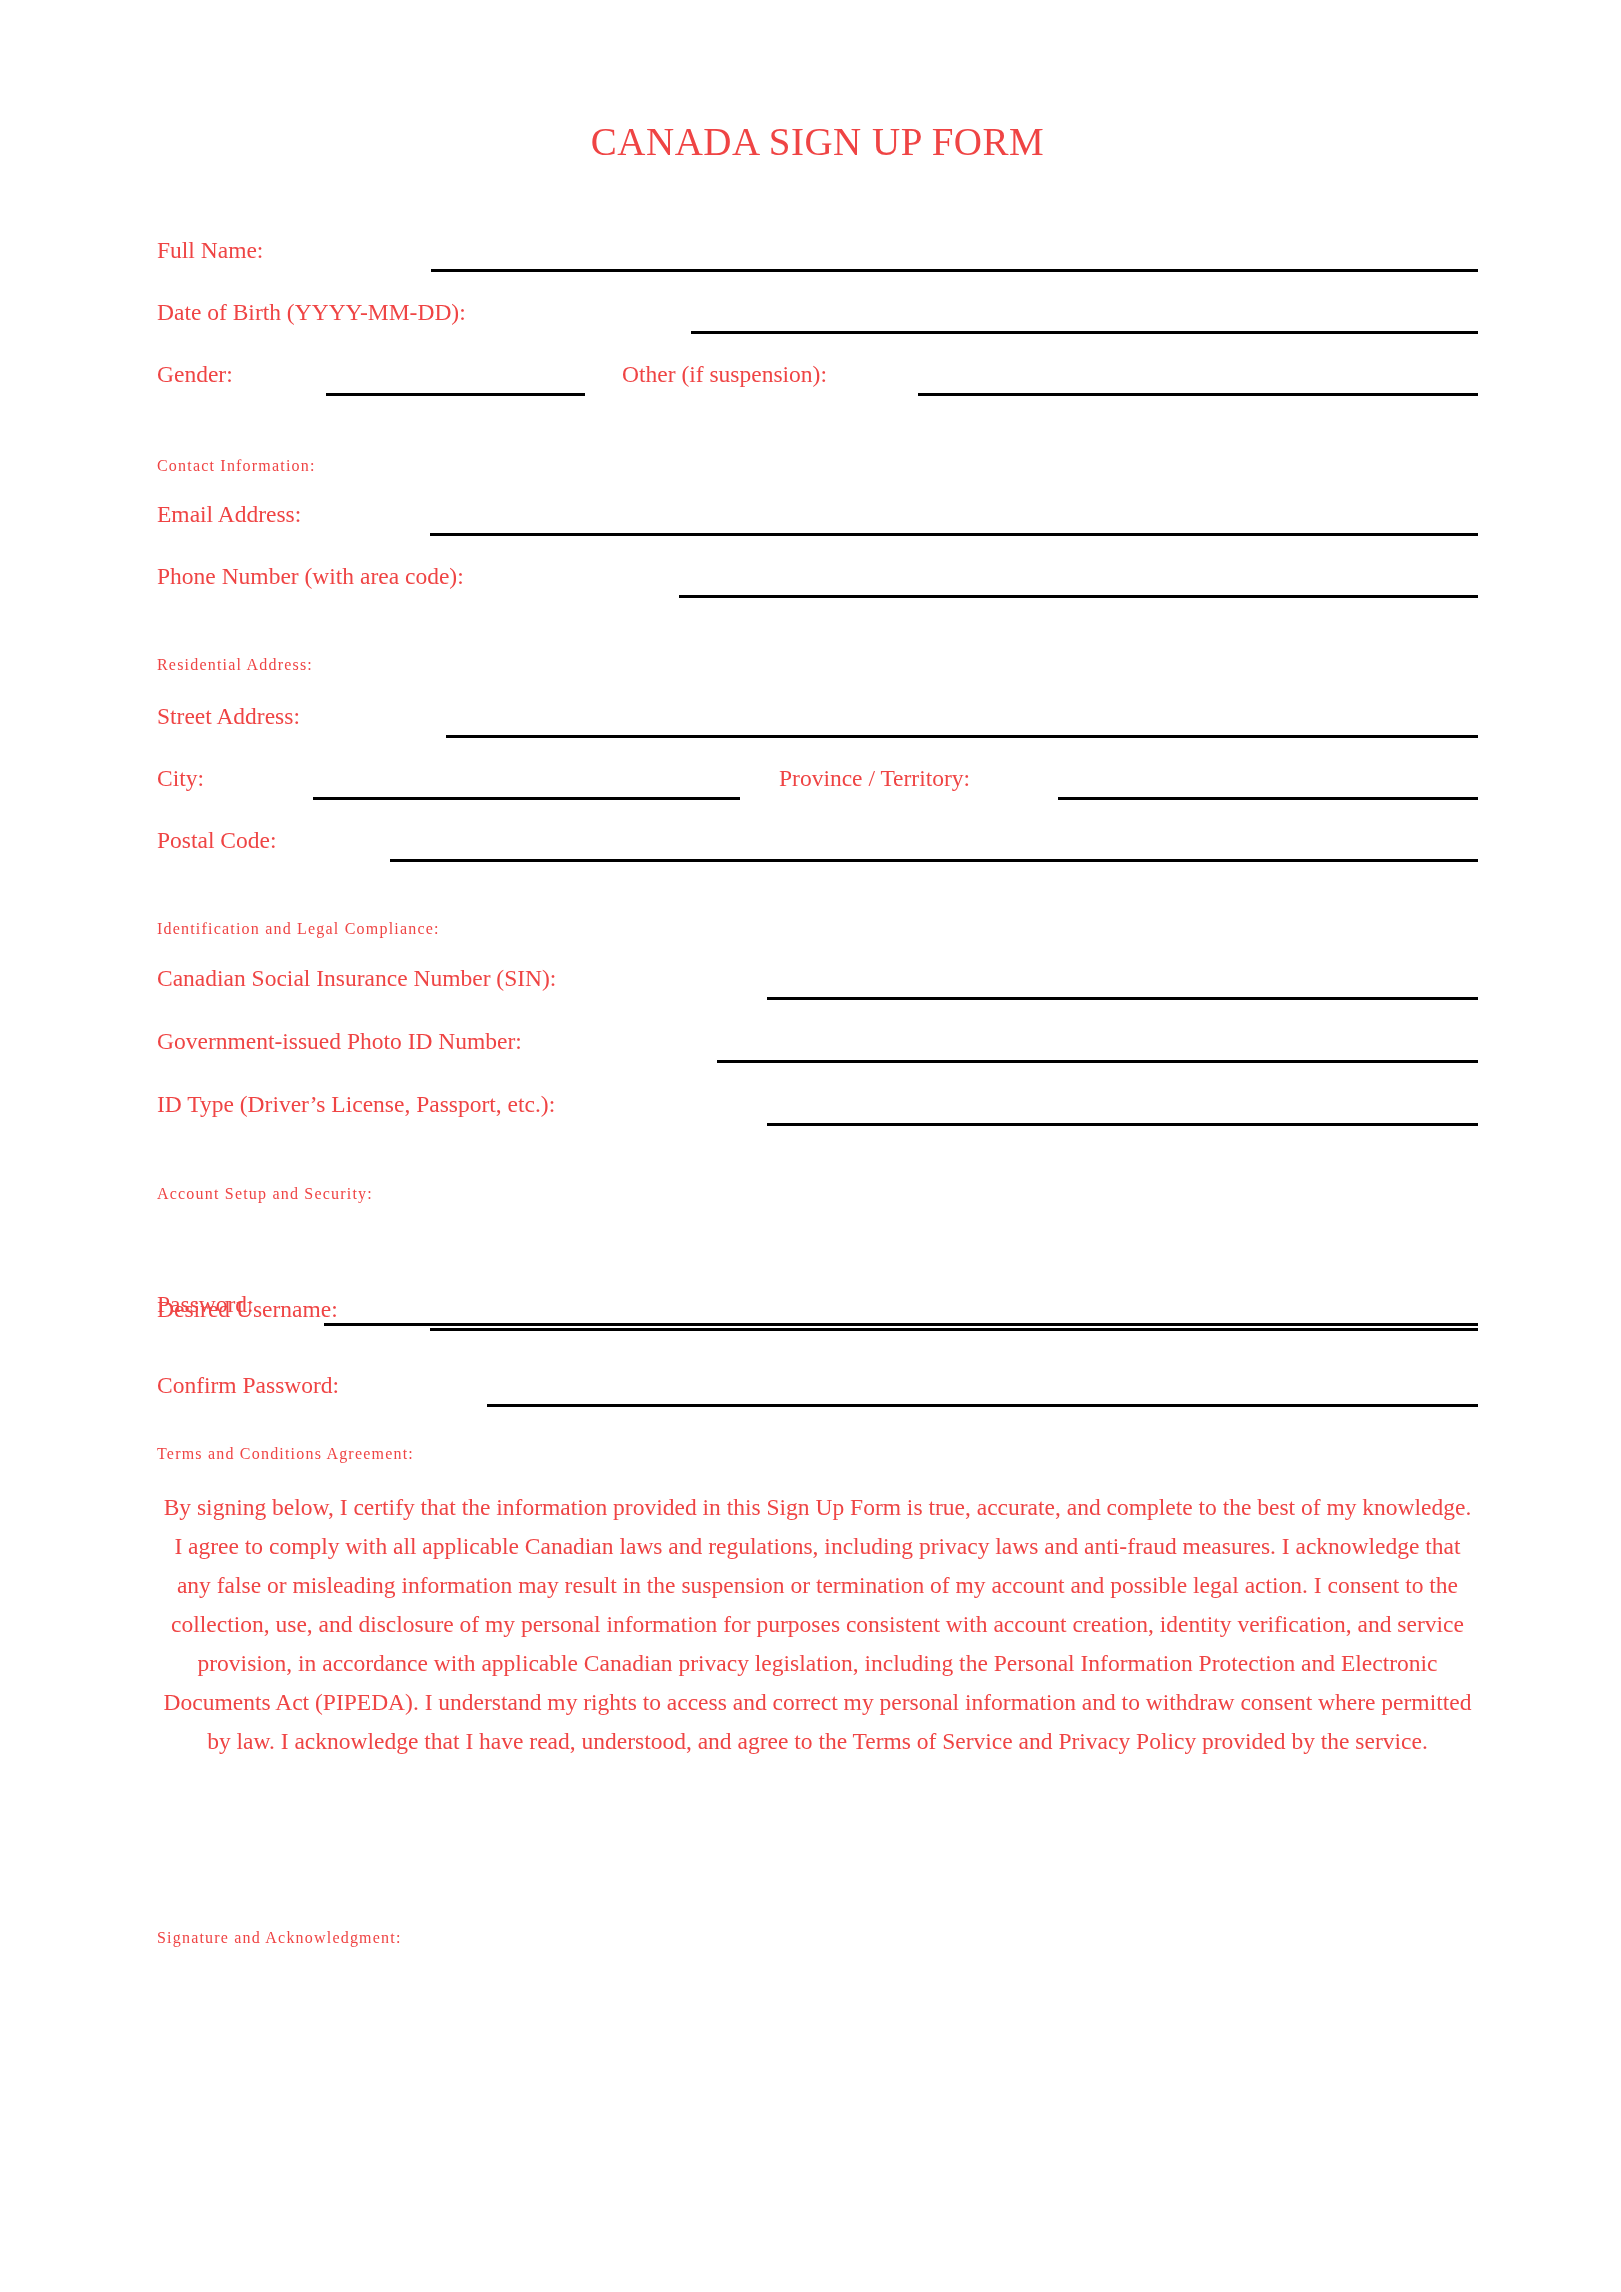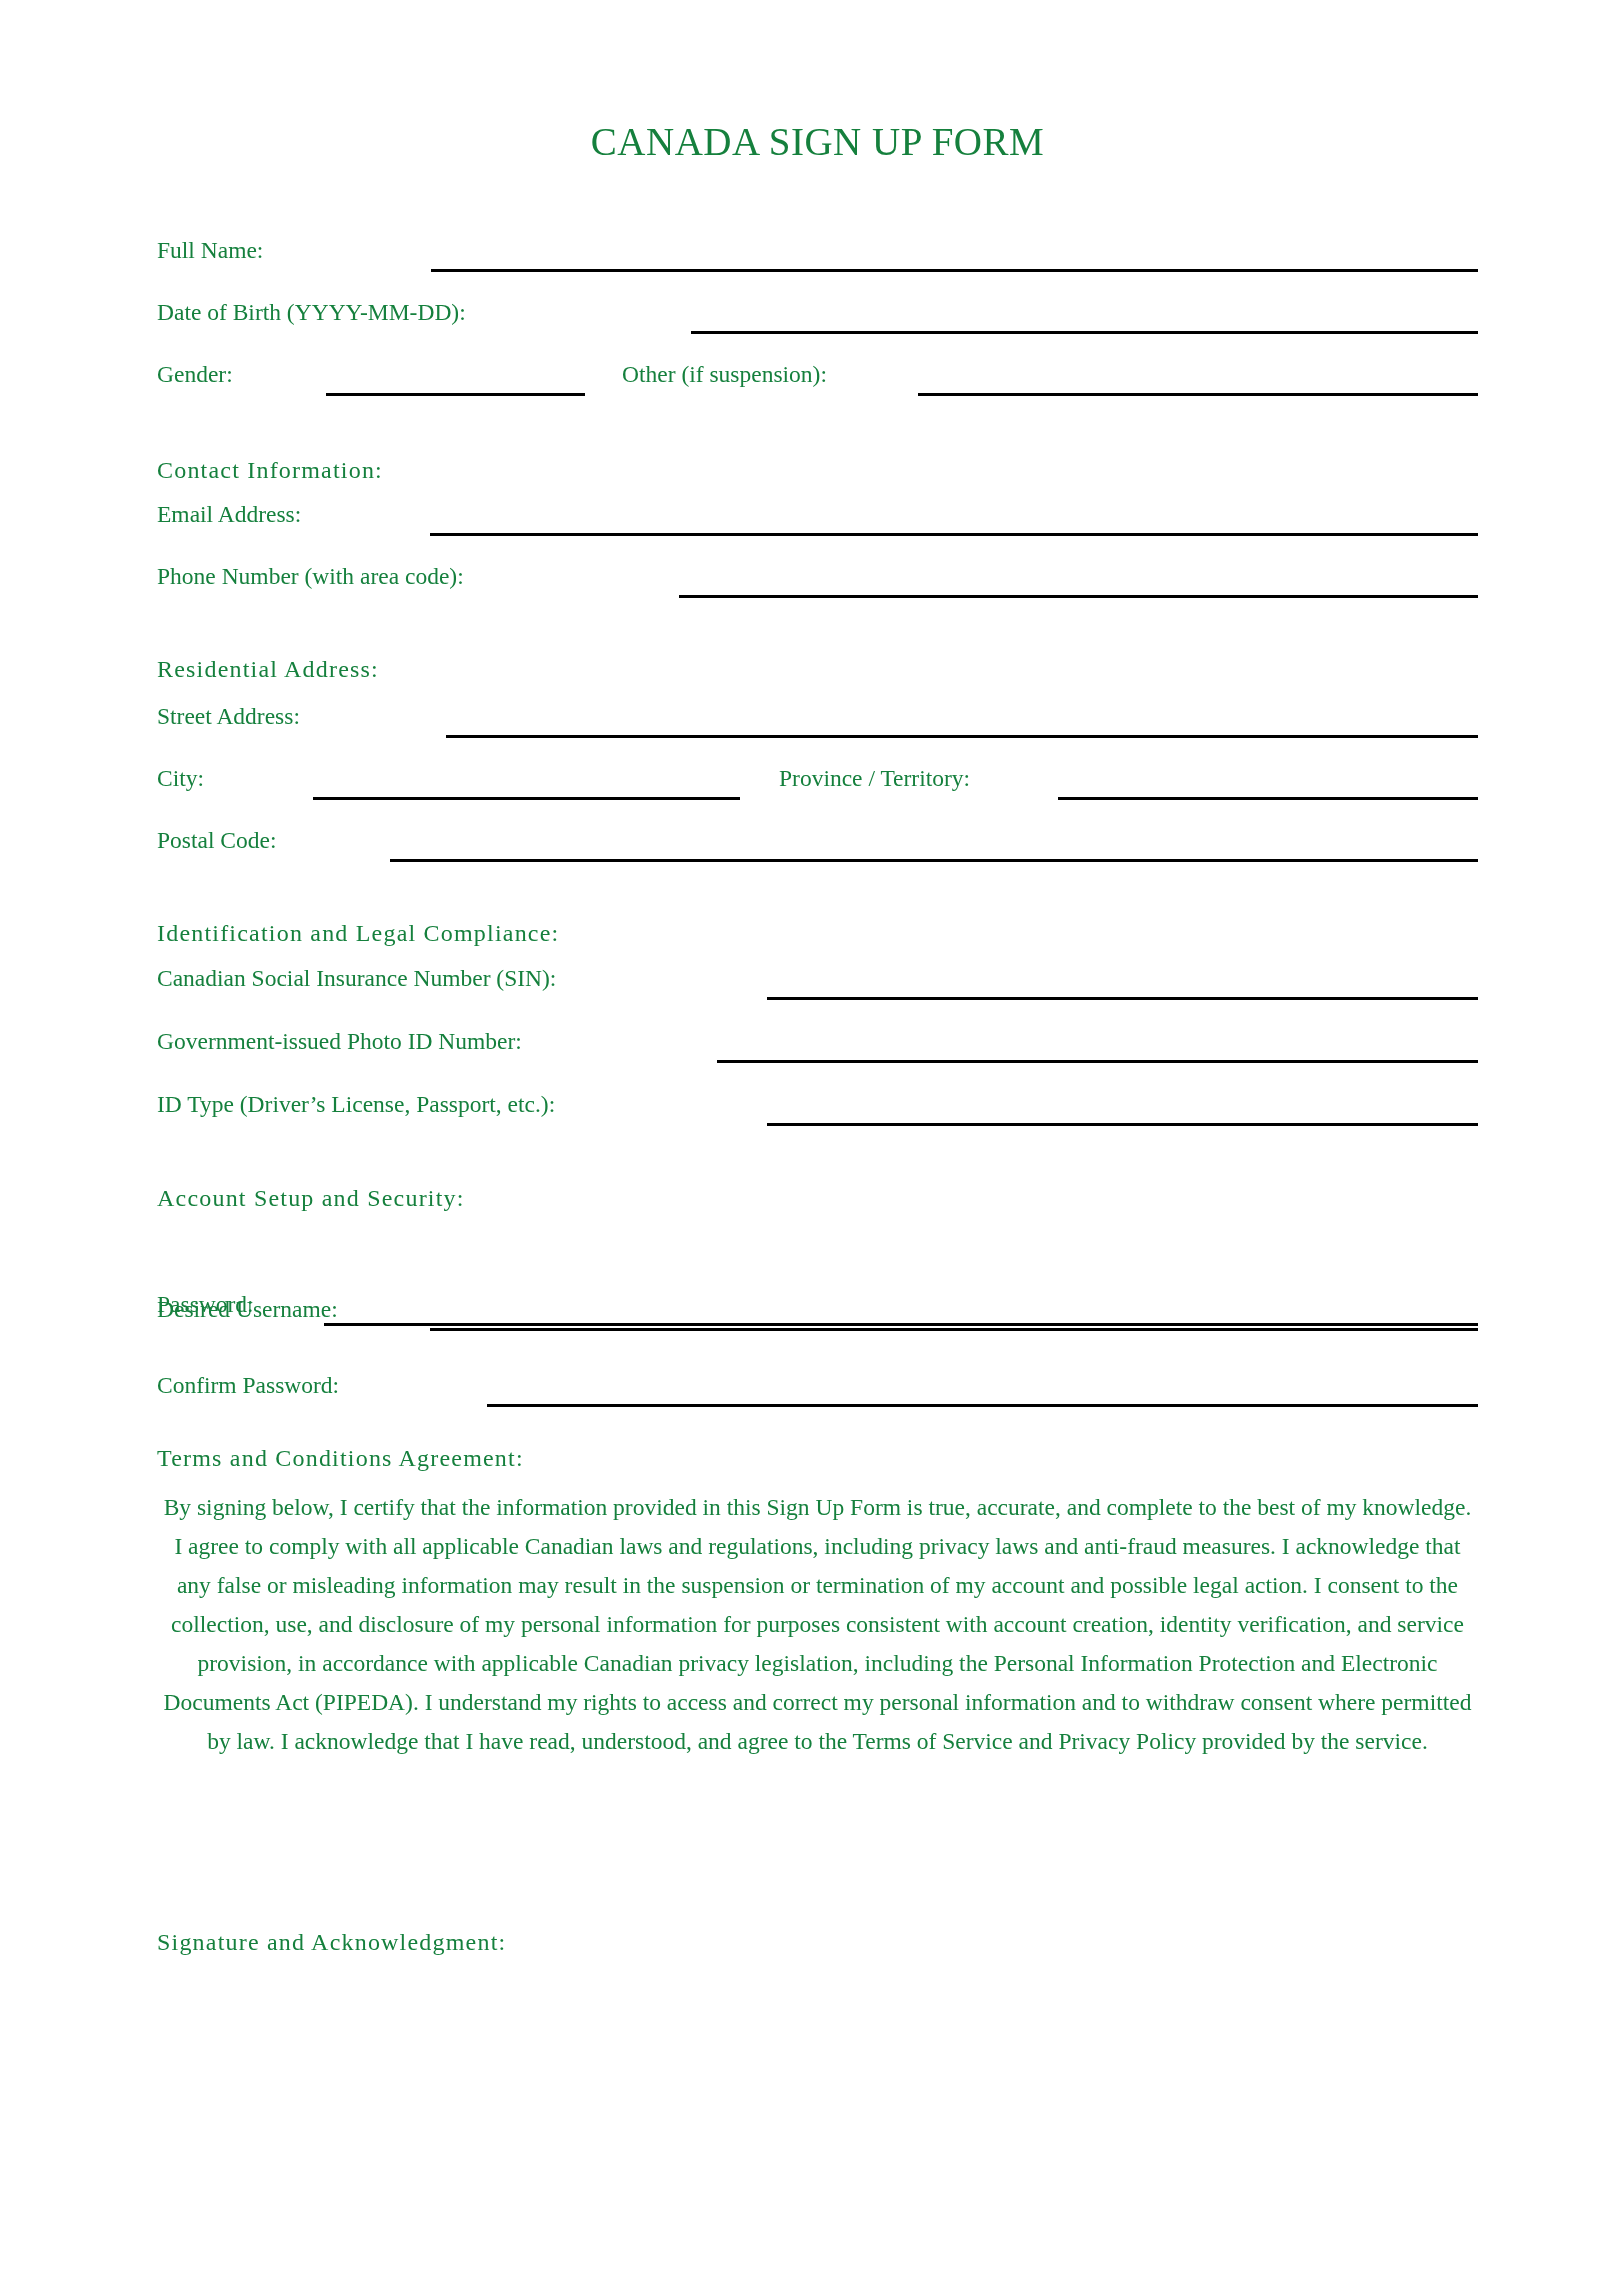--- a/index.html
+++ b/index.html
@@ -2,37 +2,37 @@
 <html><head>
 <meta charset="utf-8">
 <style>
   html, body { margin: 0; padding: 0; background: #ffffff; }
   .page {
     position: relative;
     width: 1621px;
     height: 2153px;
     background: #ffffff;
     font-family: "Liberation Serif", "DejaVu Serif", serif;
-    color: #15803d;
+    color: #ef4444;
     overflow: hidden;
   }
   .title {
     position: absolute;
     top: 119px;
     left: 157px;
     width: 1321px;
     text-align: center;
     font-size: 39px;
     letter-spacing: 0.5px;
     white-space: nowrap;
   }
   .sec {
     position: absolute;
     left: 157px;
-    font-size: 24px;
+    font-size: 16px;
     letter-spacing: 1.2px;
     white-space: nowrap;
   }
   .field {
     position: absolute;
     left: 157px;
     right: 143px;
     height: 41px;
   }
   .lbl {

